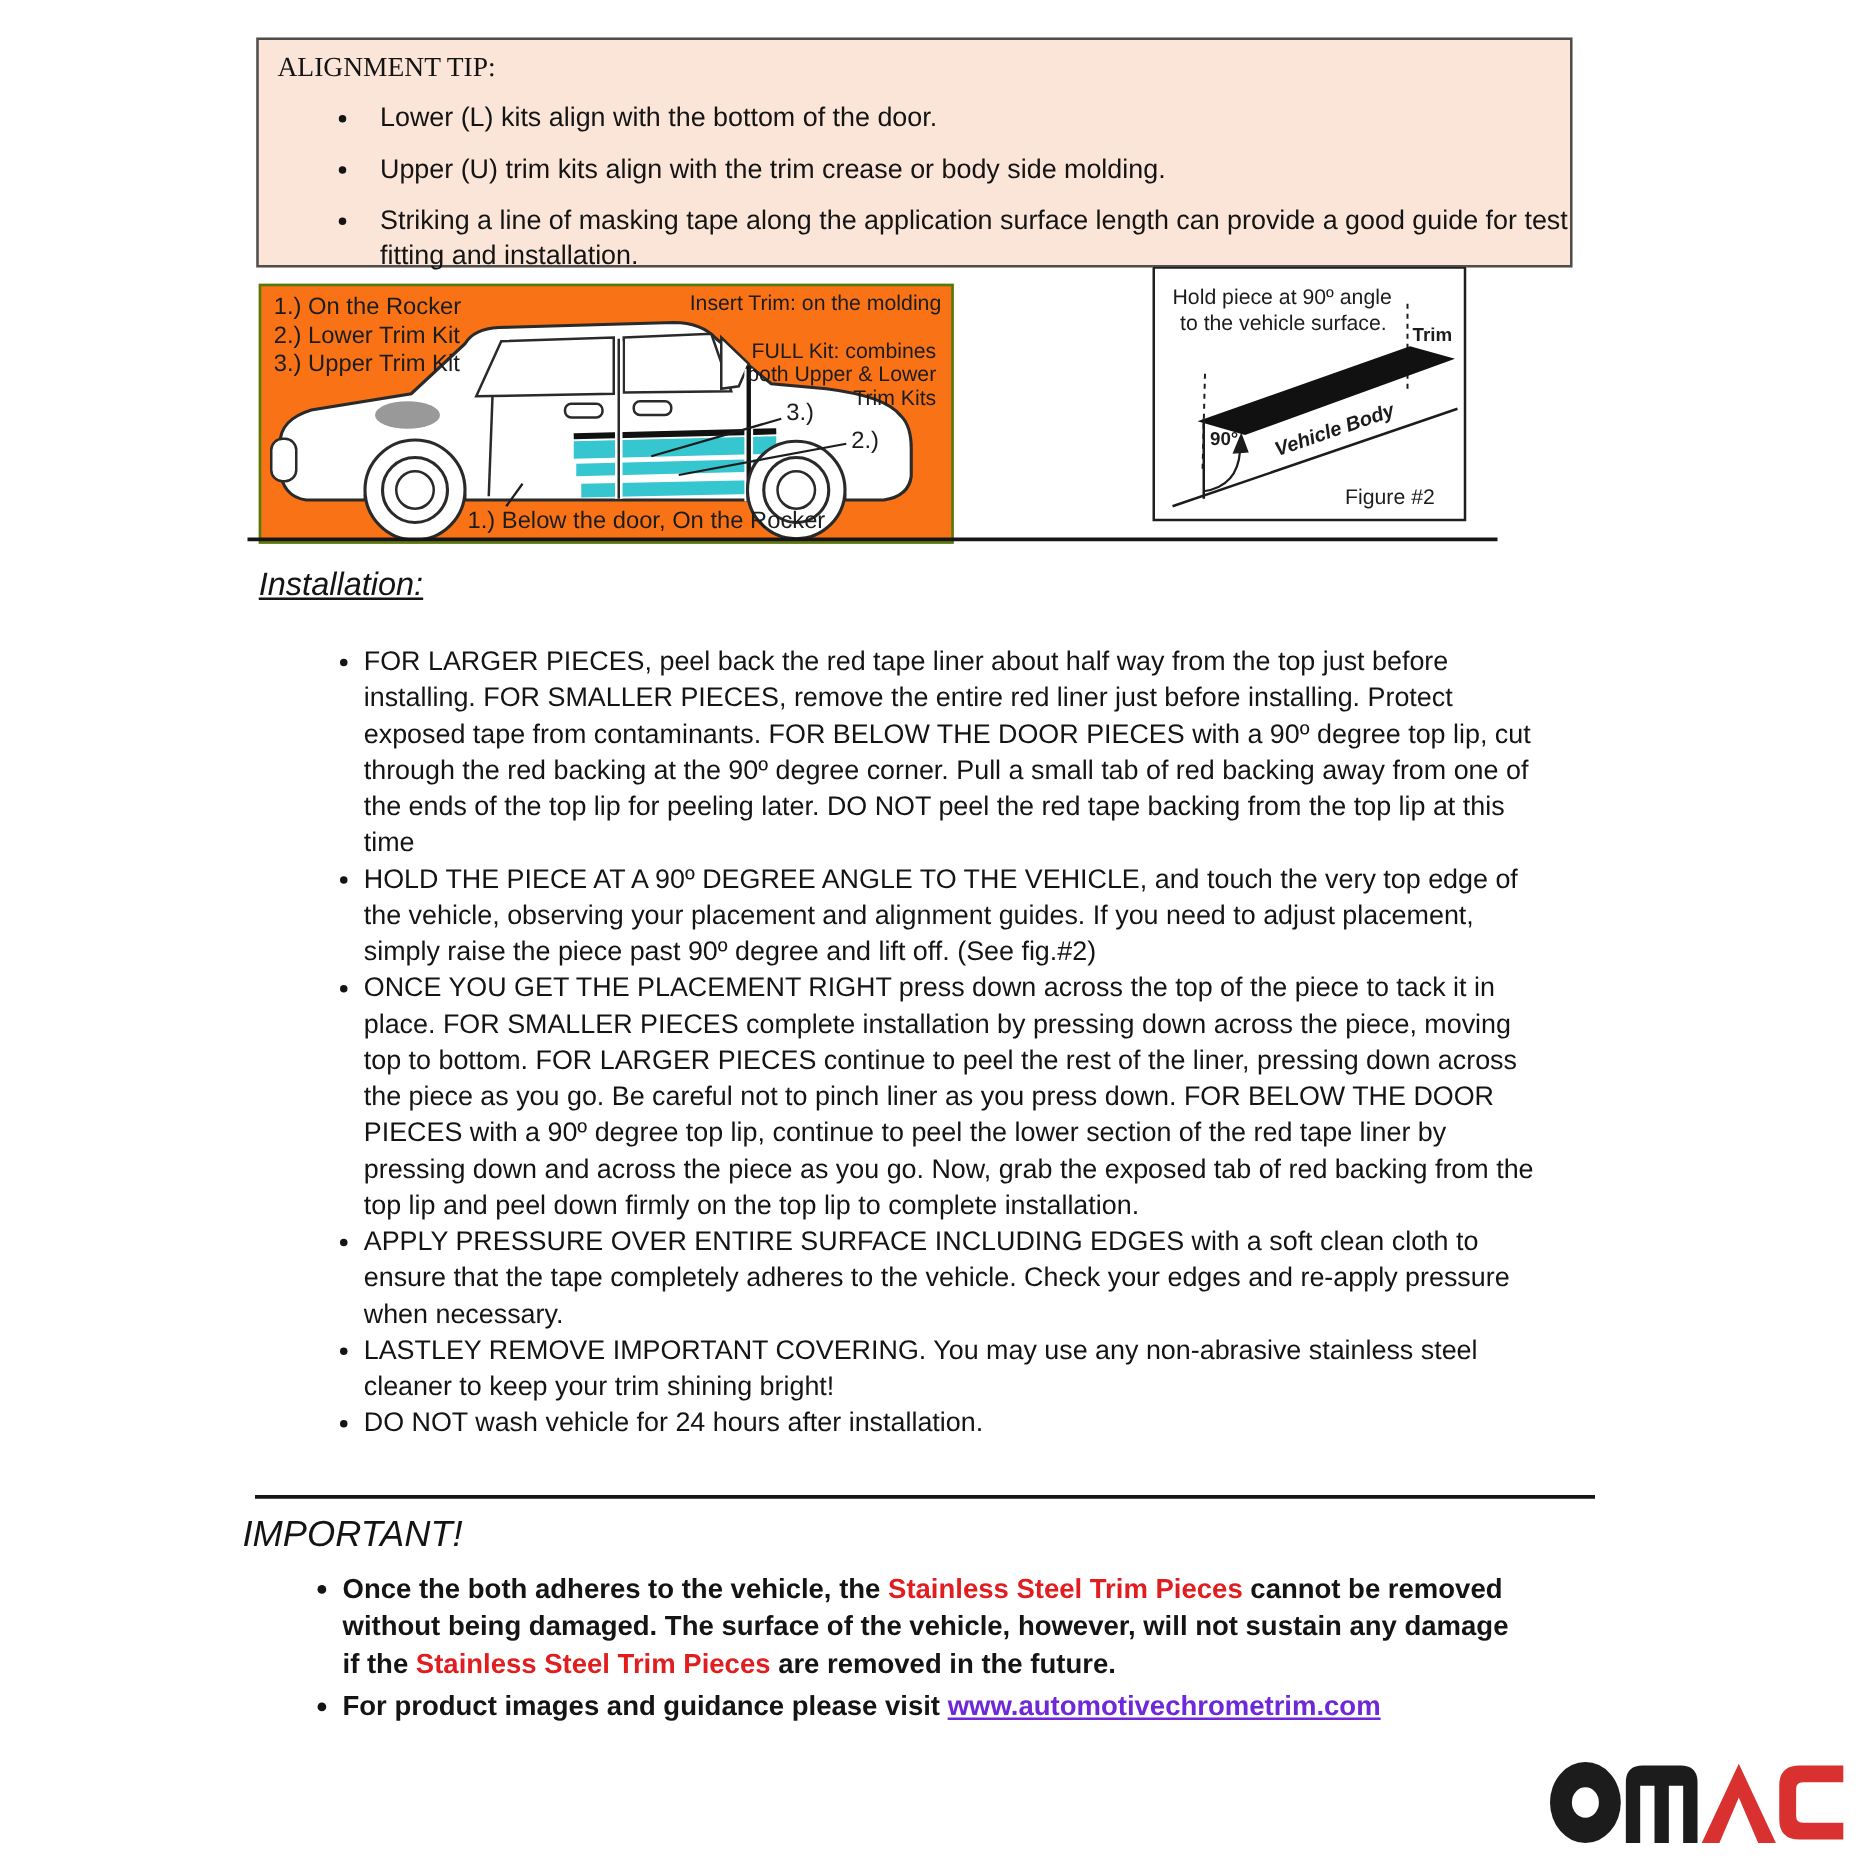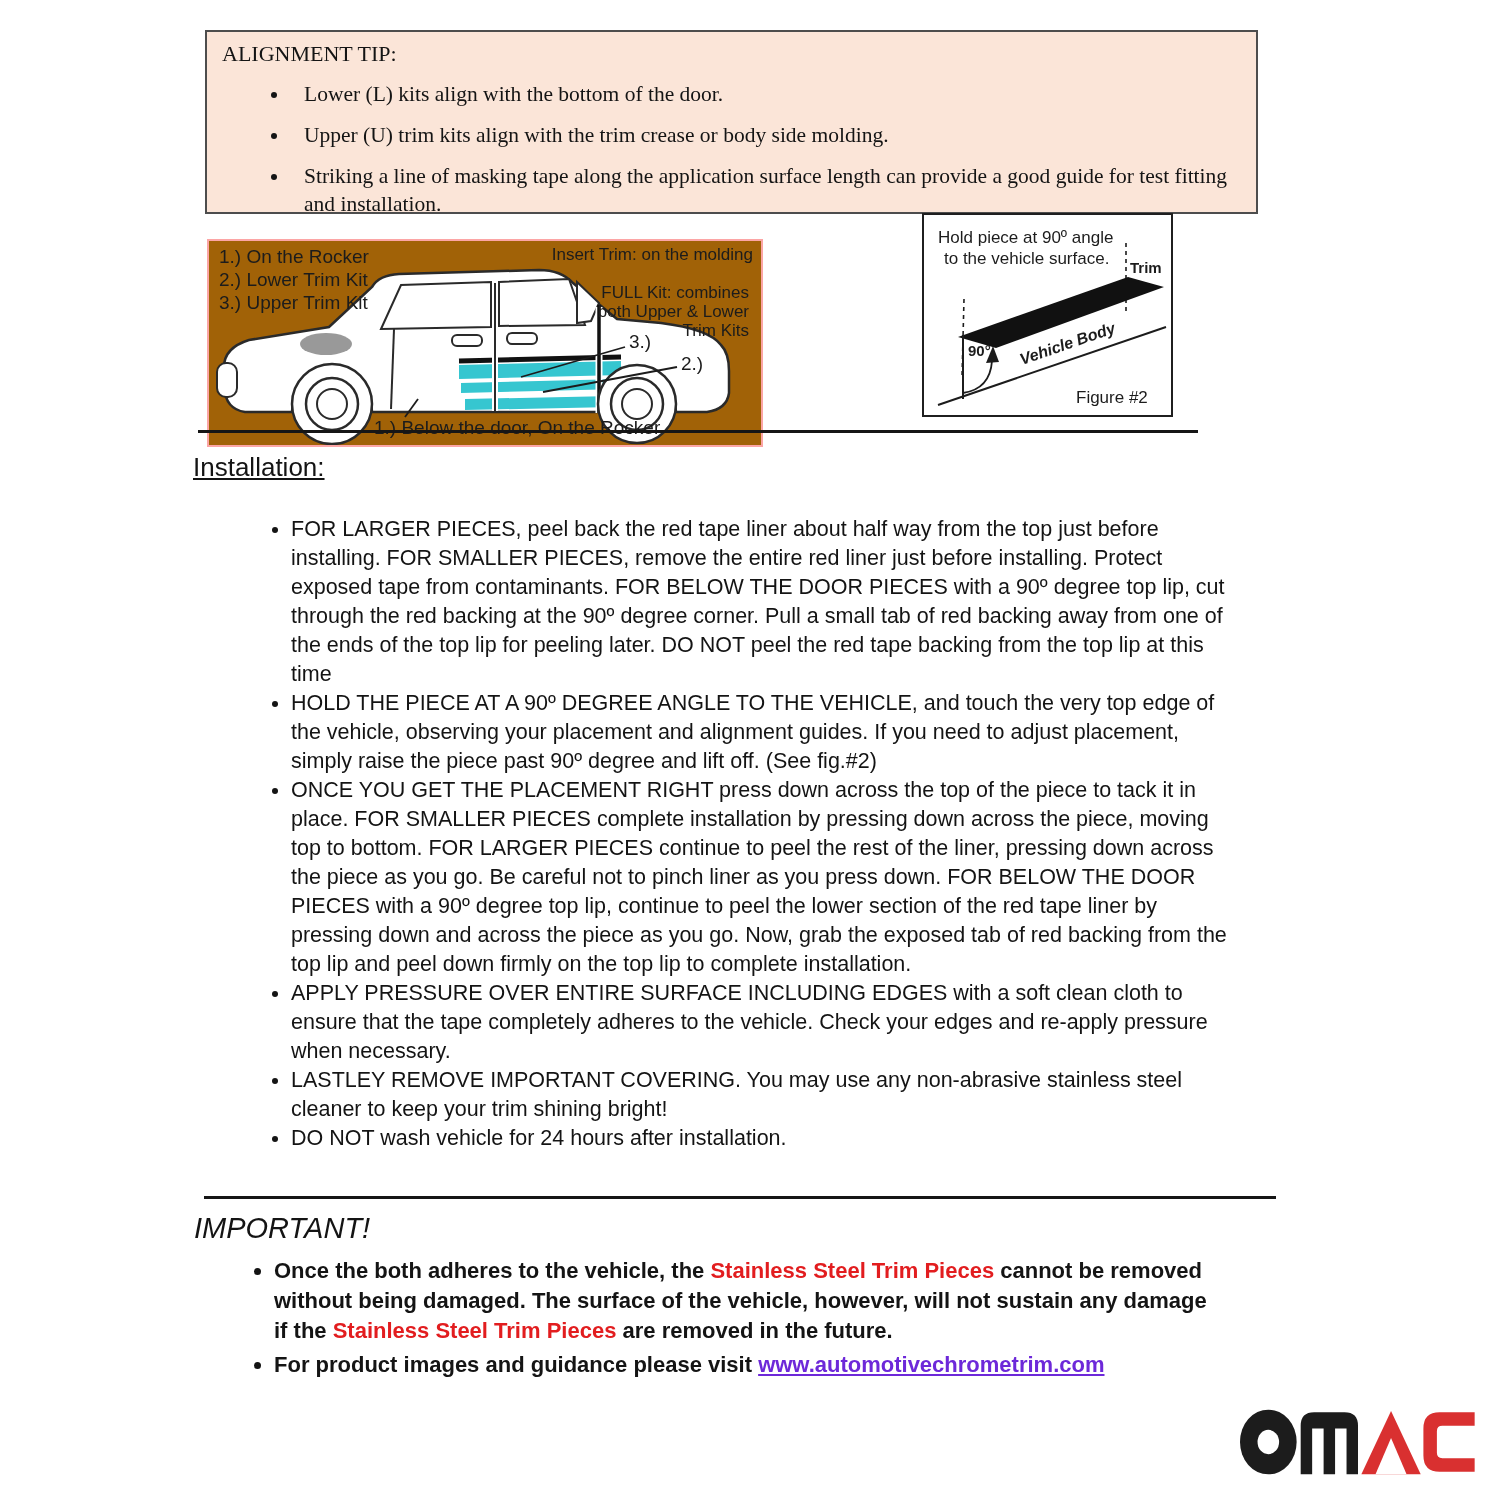--- a/index.html
+++ b/index.html
@@ -6,36 +6,36 @@
   body{
     width:1500px;height:1500px;position:relative;background:#ffffff;
     font-family:"Liberation Sans", sans-serif;color:#141414;overflow:hidden;
   }
   
   #alignment-box{
     position:absolute;left:205px;top:30px;width:1053px;height:184px;
     background:#fbe5d8;border:2px solid #4d4d4d;box-sizing:border-box;
   }
   #alignment-box .at-title{margin:9px 0 0 15px;font-size:22px;font-family:Liberation Serif, serif;}
-  #alignment-box ul{margin:13px 0 0 0;padding-left:83px;font-family:Liberation Serif, serif;}
+  #alignment-box ul{margin:13px 0 0 0;padding-left:83px;}
   #alignment-box li{font-size:21.5px;line-height:28px;margin-bottom:13px;padding-left:14px;}
   
   #car-box{
-    position:absolute;left:207px;top:239px;width:552px;height:204px;
-    border:2px solid #fca5a5;box-sizing:content-box;background:#a16207;
+    position:absolute;left:207px;top:227px;width:552px;height:204px;
+    border:2px solid #4d7c0f;box-sizing:content-box;background:#f97316;
   }
   #fig2-box{
     position:absolute;left:922px;top:213px;width:247px;height:200px;
     border:2px solid #1f1f1f;background:#fff;
   }
   #figures-underline{position:absolute;left:198px;top:430px;width:1000px;height:3px;background:#161616;}
   svg text{fill:#1c1c1c;}
   
   #installation-heading{
-    position:absolute;left:193px;top:452px;font-size:26px;
+    position:absolute;left:207px;top:452px;font-size:26px;font-style:italic;
     text-decoration:underline;
   }
   #installation-list{position:absolute;left:234px;top:498px;width:1024px;}
   #installation-list ul{margin:17px;padding-left:40px;}
   #installation-list li{font-size:21.5px;line-height:29px;margin:0;}
   
   #divider{position:absolute;left:204px;top:1196px;width:1072px;height:3px;background:#161616;}
   #important-heading{
     position:absolute;left:194px;top:1212px;font-size:29px;font-style:italic;
     font-weight:400;

